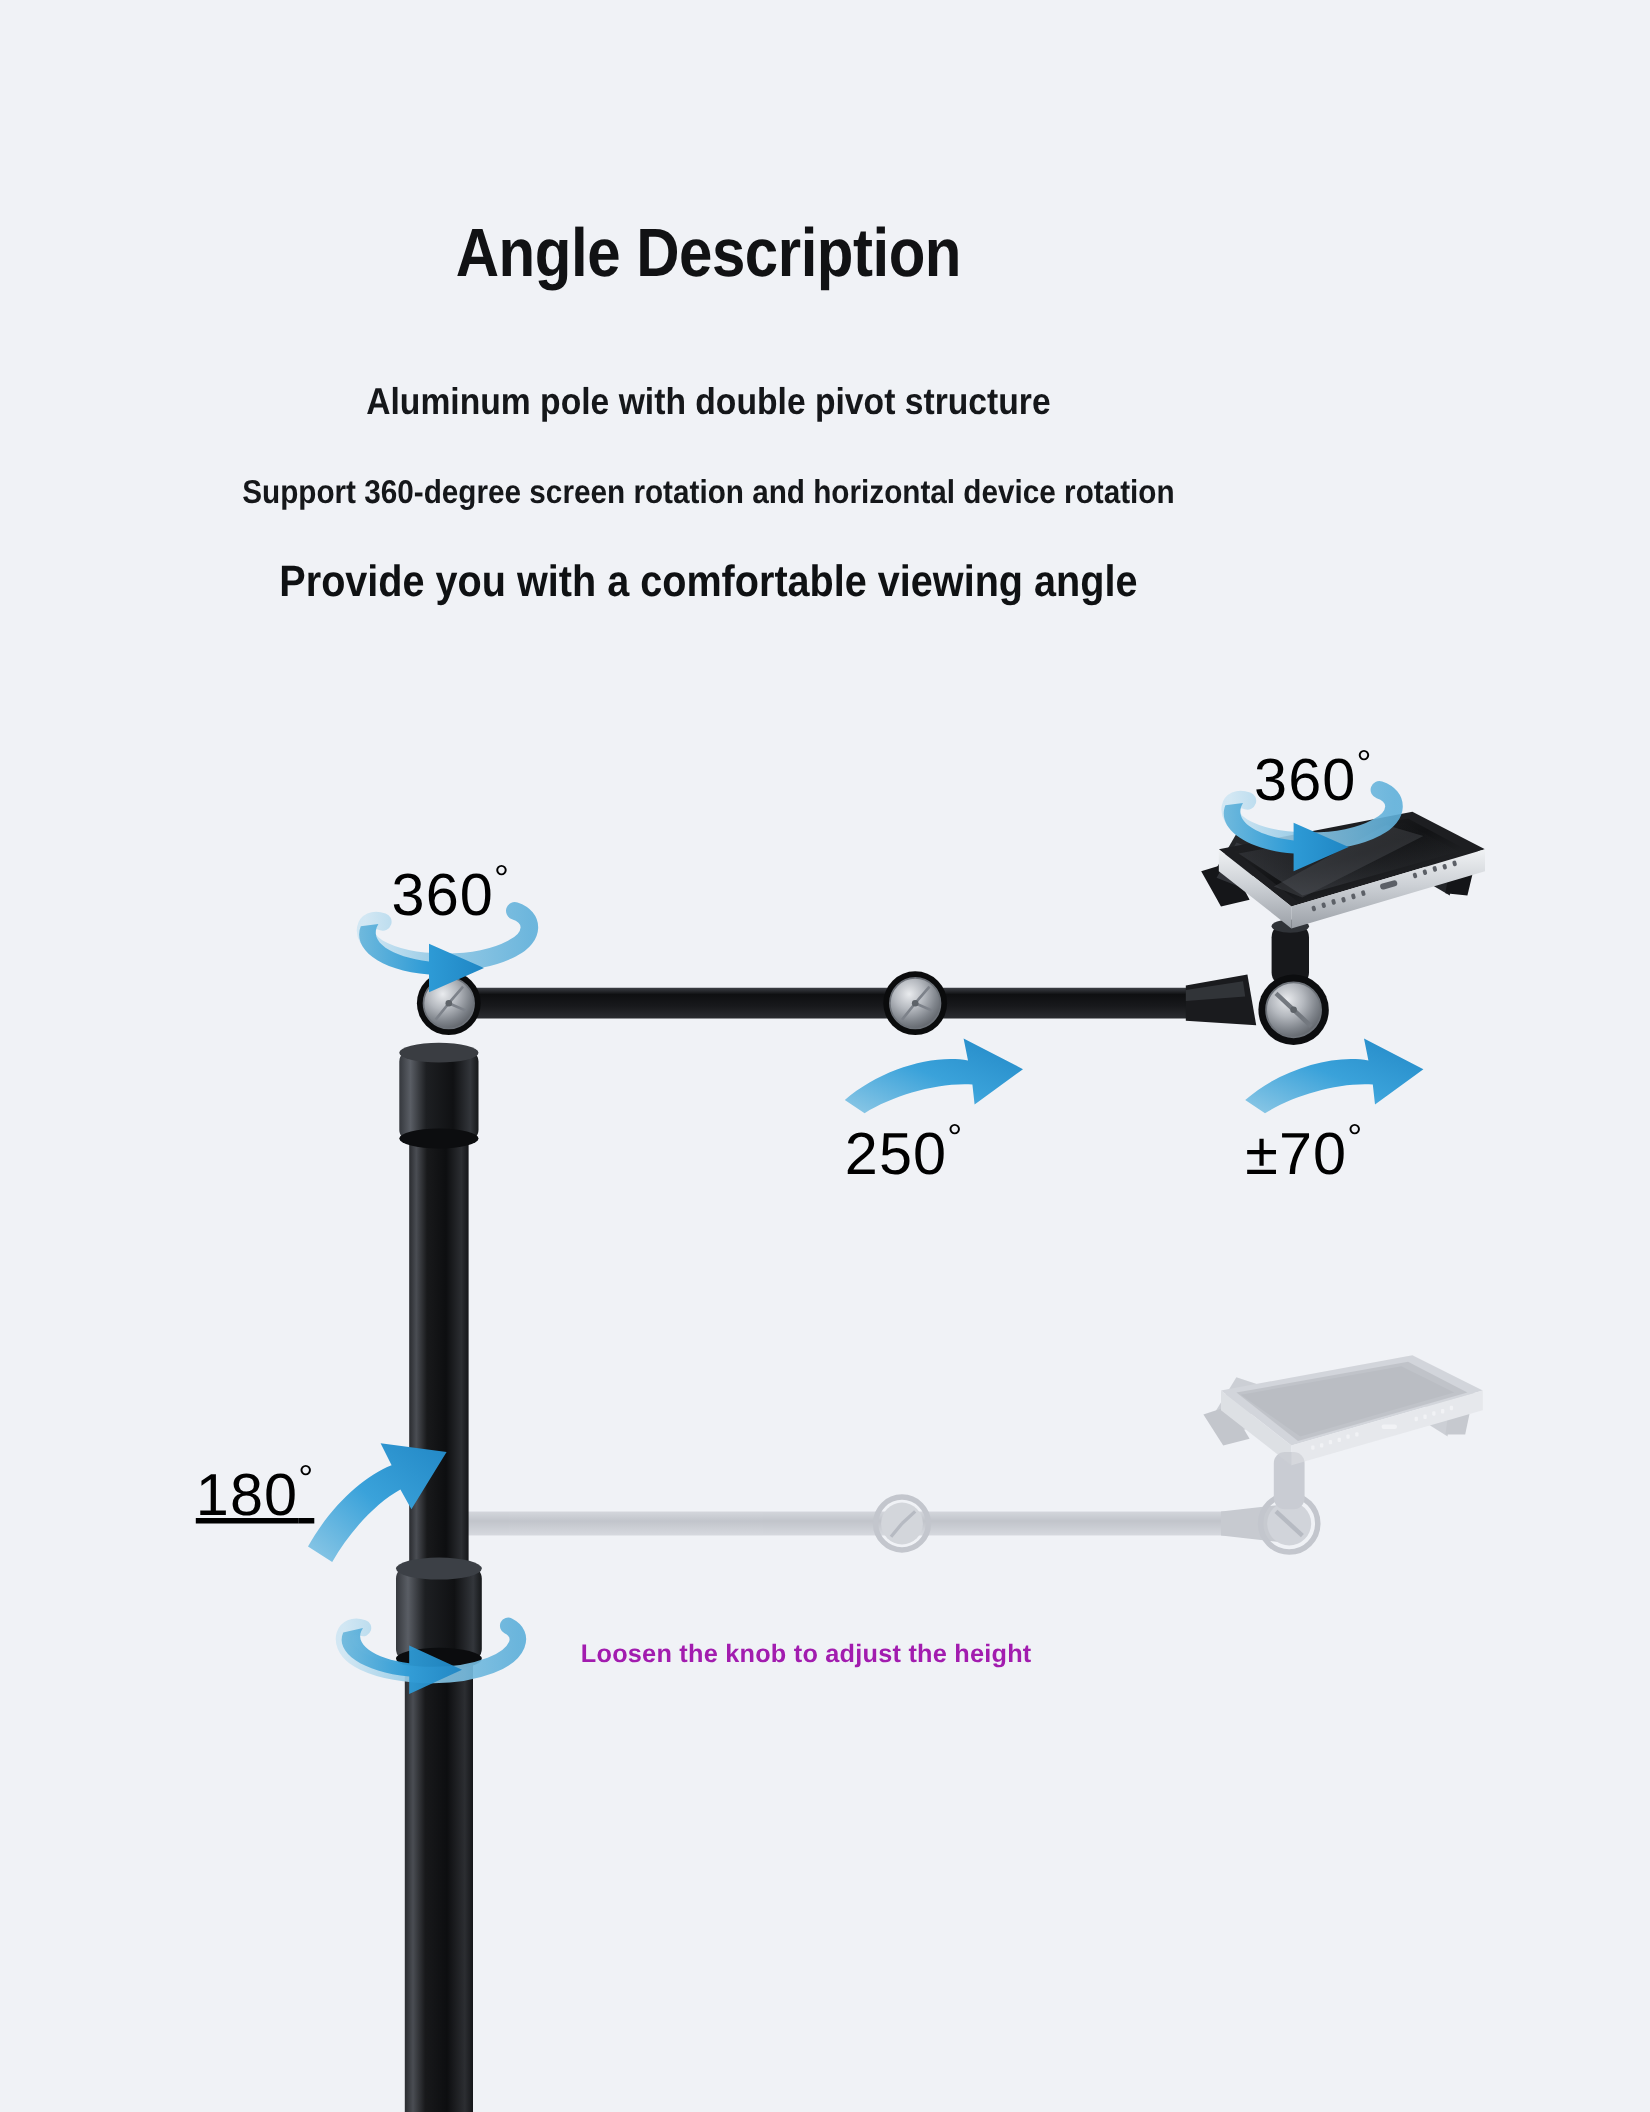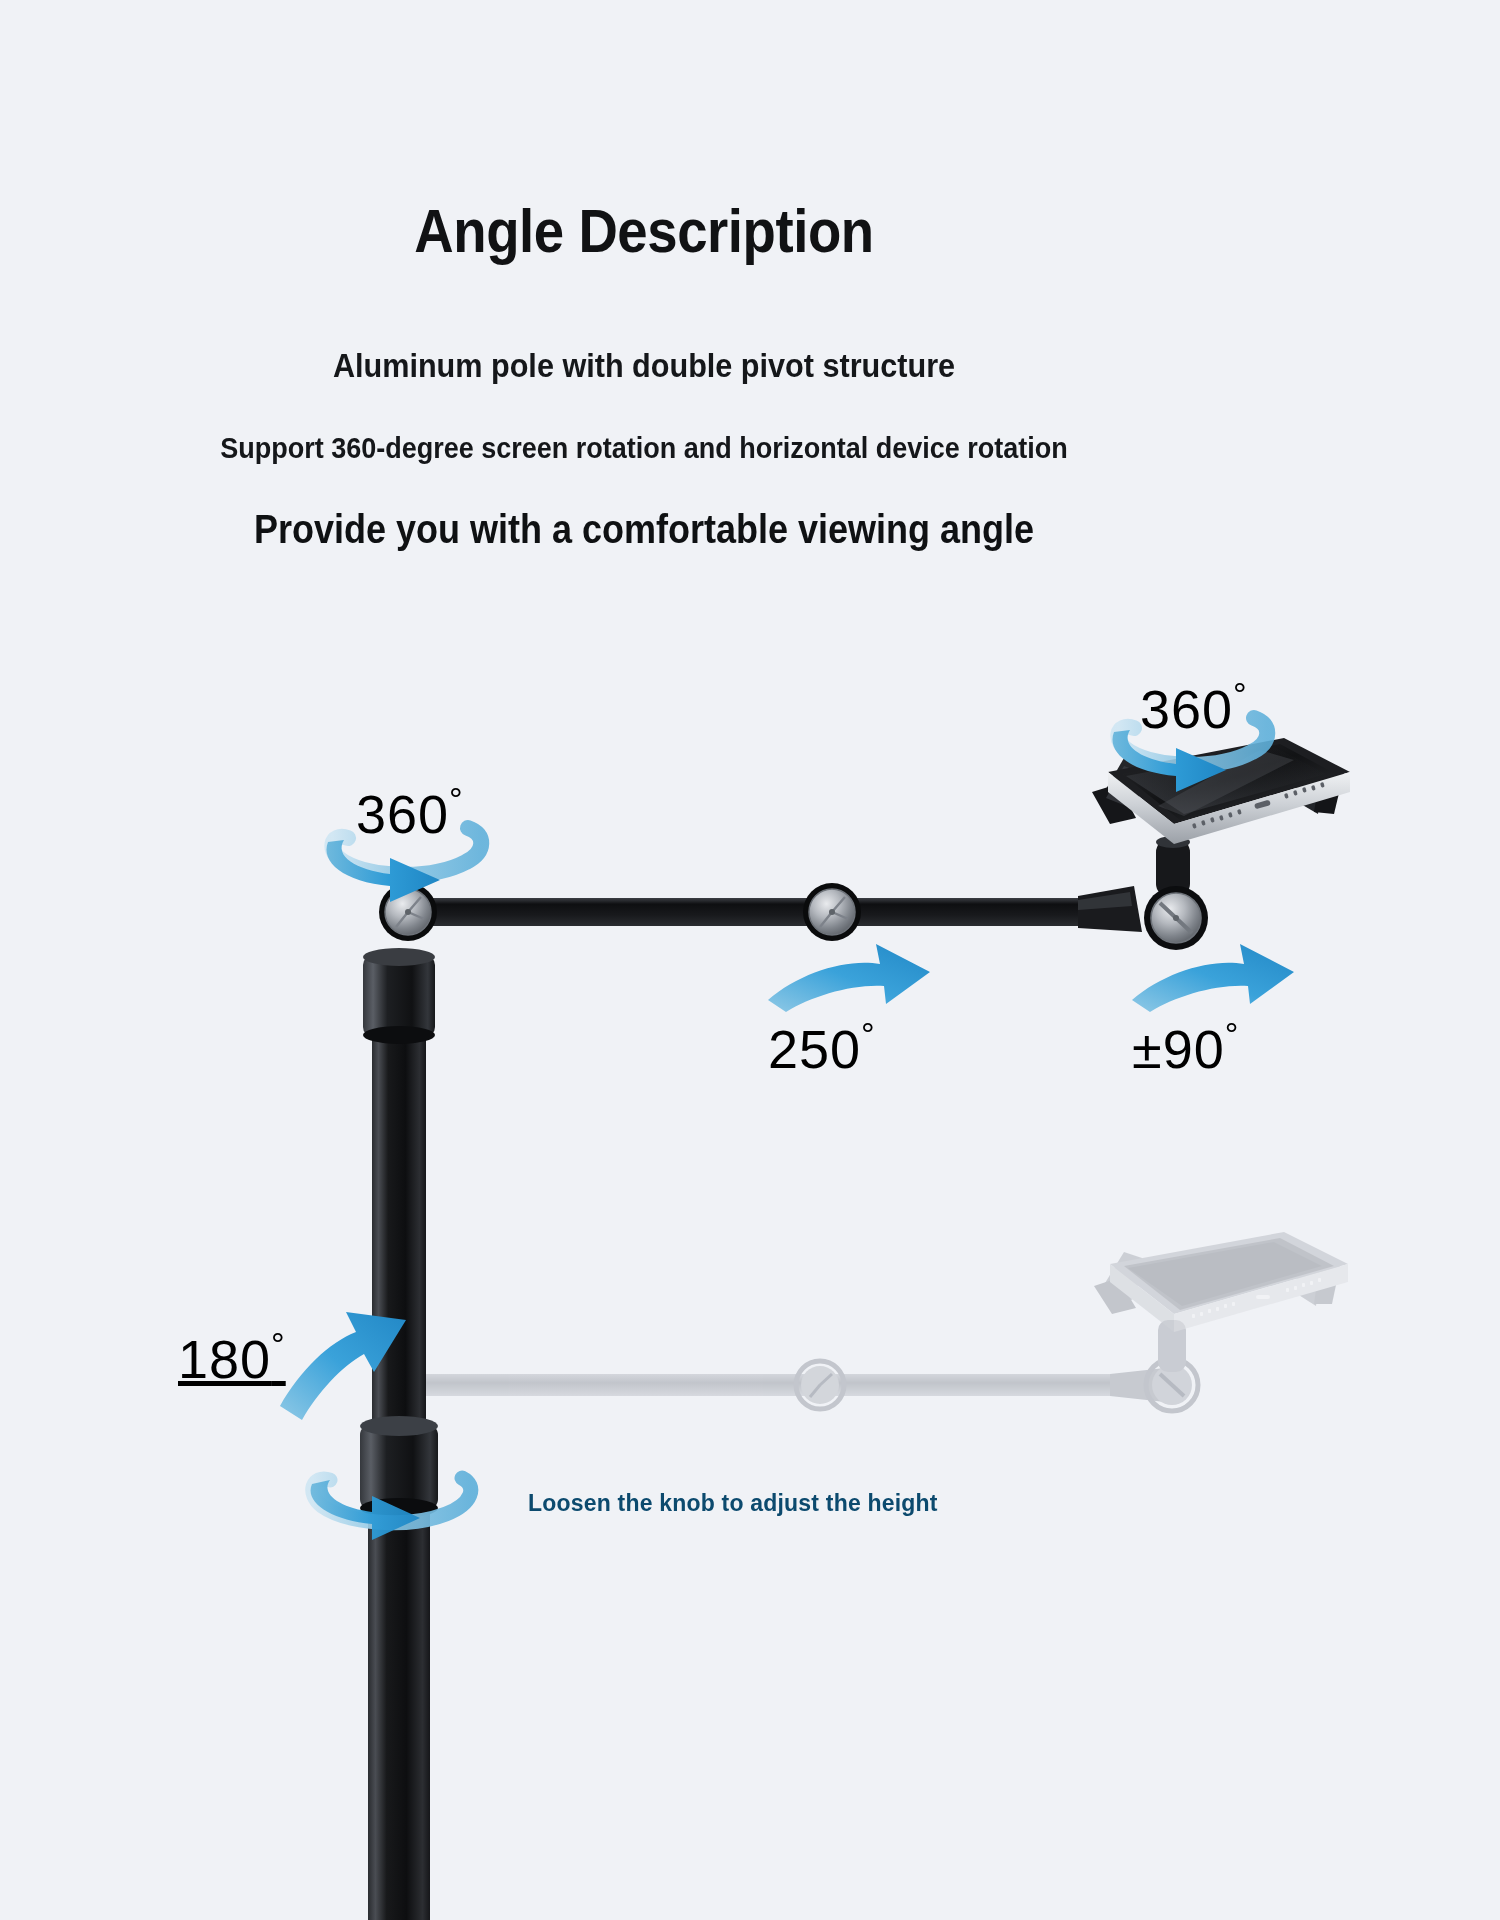--- a/index.html
+++ b/index.html
@@ -63,21 +63,21 @@
 
   #ang360a { left:356px; top:780px; }
   #ang360b { left:1140px; top:675px; }
   #ang250  { left:768px; top:1015px; }
   #ang90   { left:1132px; top:1015px; }
   #ang180  { left:178px; top:1325px;text-decoration:underline; }
 
   .knobtext {
     position:absolute;
     left:528px; top:1490px;
-    color:#0c4a6e;
+    color:#a21caf;
     font-size:23px;
     font-weight:bold;
     font-family:"Liberation Sans", sans-serif;
     white-space:nowrap;
     letter-spacing:0.2px;
   }
 </style>
 </head>
 <body>
 
@@ -343,18 +343,18 @@
 
   <g>
     <path d="M280 1406 C300 1370 330 1342 356 1332 L346 1312 L406 1320 L374 1372 L364 1354 C342 1366 318 1392 302 1420 Z" fill="url(#arrowBlueUp)"></path>
   </g>
 
 </svg>
 
   <div class="ang" id="ang360a"><span>360</span><span class="deg">°</span></div>
   <div class="ang" id="ang360b"><span>360</span><span class="deg">°</span></div>
   <div class="ang" id="ang250"><span>250</span><span class="deg">°</span></div>
-  <div class="ang" id="ang90"><span>±90</span><span class="deg">°</span></div>
+  <div class="ang" id="ang90"><span>±70</span><span class="deg">°</span></div>
   <div class="ang" id="ang180"><span>180</span><span class="deg">°</span></div>
 
   <div class="knobtext">Loosen the knob to adjust the height</div>
 
 </div>
 
 </body></html>

